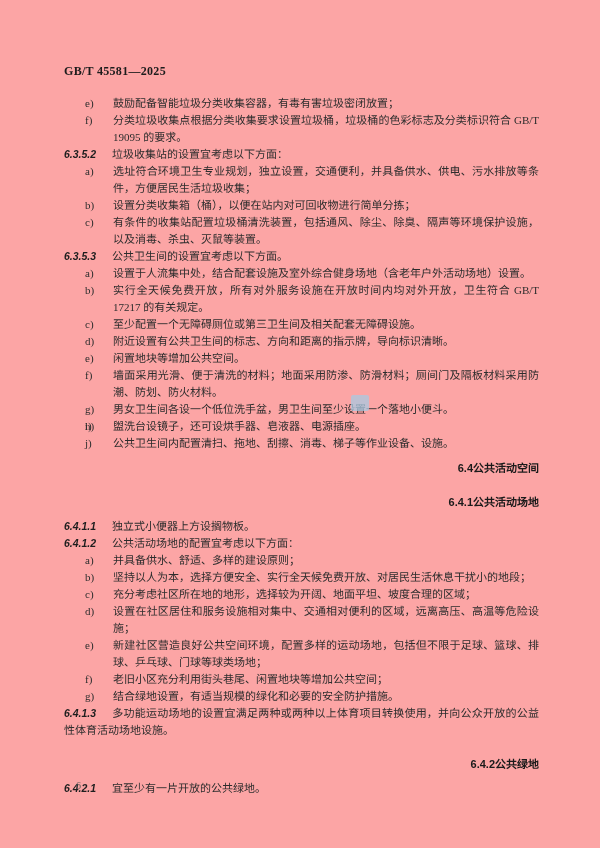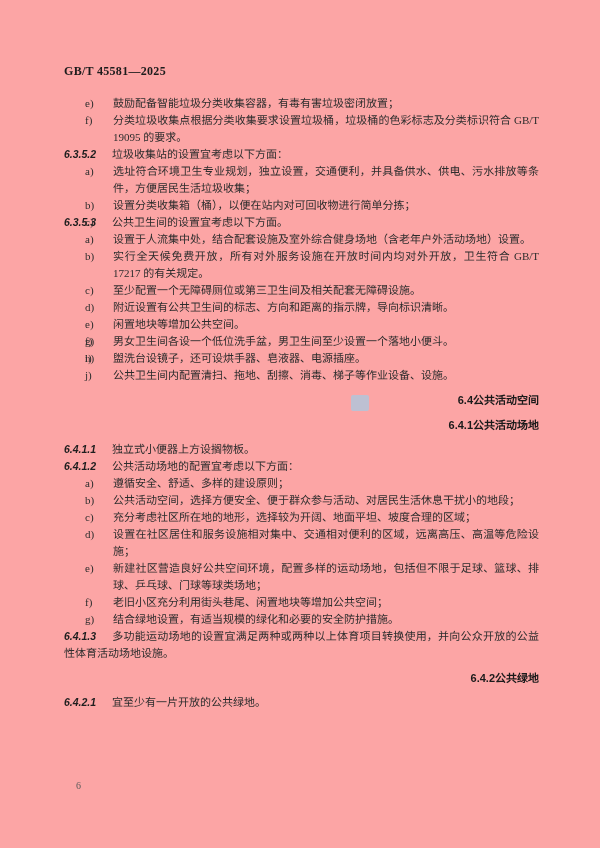--- a/index.html
+++ b/index.html
@@ -60,21 +60,21 @@
   .heading {
     font-family: "Liberation Sans", "DejaVu Sans", sans-serif;
     font-weight: 700;
     font-size: 11px;
     color: #1a1a1a;
     margin: 8px 0 7px 0;
     text-align: right;
   }
   .heading .num { display: inline-block; }
   .heading.h2 .num { width: 28px; }
-  .heading.h3 .num { width: 32px; }
+  .heading.h3 .num { width: 32px; margin-top: 9px; }
   .page-number {
     position: absolute;
     top: 780px;
     left: 76px;
     font-size: 10px;
     color: #5a5a5a;
     font-family: "Liberation Serif", "DejaVu Serif", serif;
   }
   .watermark-artifact {
     position: absolute;
@@ -99,38 +99,38 @@
 <div class="page">
 
   <div class="doc-header">GB/T 45581—2025</div>
 
   <div class="doc-content" id="doc-content">
       <div class="list-item"><span class="label">e)</span><span class="text">鼓励配备智能垃圾分类收集容器，有毒有害垃圾密闭放置；</span></div>
       <div class="list-item"><span class="label">f)</span><span class="text">分类垃圾收集点根据分类收集要求设置垃圾桶，垃圾桶的色彩标志及分类标识符合 GB/T 19095 的要求。</span></div>
       <p class="clause"><span class="num">6.3.5.2</span><span class="text">垃圾收集站的设置宜考虑以下方面：</span></p>
       <div class="list-item"><span class="label">a)</span><span class="text">选址符合环境卫生专业规划，独立设置，交通便利，并具备供水、供电、污水排放等条件，方便居民生活垃圾收集；</span></div>
       <div class="list-item"><span class="label">b)</span><span class="text">设置分类收集箱（桶），以便在站内对可回收物进行简单分拣；</span></div>
-      <div class="list-item"><span class="label">c)</span></div>
+      <div class="list-item"><span class="label">c)</span><span class="text">有条件的收集站配置垃圾桶清洗装置，包括通风、除尘、除臭、隔声等环境保护设施，以及消毒、杀虫、灭鼠等装置。</span></div>
       <p class="clause"><span class="num">6.3.5.3</span><span class="text">公共卫生间的设置宜考虑以下方面。</span></p>
       <div class="list-item"><span class="label">a)</span><span class="text">设置于人流集中处，结合配套设施及室外综合健身场地（含老年户外活动场地）设置。</span></div>
       <div class="list-item"><span class="label">b)</span><span class="text">实行全天候免费开放，所有对外服务设施在开放时间内均对外开放，卫生符合 GB/T 17217 的有关规定。</span></div>
       <div class="list-item"><span class="label">c)</span><span class="text">至少配置一个无障碍厕位或第三卫生间及相关配套无障碍设施。</span></div>
       <div class="list-item"><span class="label">d)</span><span class="text">附近设置有公共卫生间的标志、方向和距离的指示牌，导向标识清晰。</span></div>
       <div class="list-item"><span class="label">e)</span><span class="text">闲置地块等增加公共空间。</span></div>
-      <div class="list-item"><span class="label">f)</span></div>
+      <div class="list-item"><span class="label">f)</span><span class="text">墙面采用光滑、便于清洗的材料；地面采用防渗、防滑材料；厕间门及隔板材料采用防潮、防划、防火材料。</span></div>
       <div class="list-item"><span class="label">g)</span><span class="text">男女卫生间各设一个低位洗手盆，男卫生间至少设置一个落地小便斗。</span></div>
       <div class="list-item"><span class="label">h)</span></div>
       <div class="list-item"><span class="label">i)</span><span class="text">盥洗台设镜子，还可设烘手器、皂液器、电源插座。</span></div>
       <div class="list-item"><span class="label">j)</span><span class="text">公共卫生间内配置清扫、拖地、刮擦、消毒、梯子等作业设备、设施。</span></div>
       <div class="heading h2"><span class="num">6.4</span><span class="title">公共活动空间</span></div>
       <div class="heading h3"><span class="num">6.4.1</span><span class="title">公共活动场地</span></div>
       <p class="clause"><span class="num">6.4.1.1</span><span class="text">独立式小便器上方设搁物板。</span></p>
       <p class="clause"><span class="num">6.4.1.2</span><span class="text">公共活动场地的配置宜考虑以下方面：</span></p>
-      <div class="list-item"><span class="label">a)</span><span class="text">遵循安全、舒适、多样的建设原则；</span></div>
-      <div class="list-item"><span class="label">b)</span><span class="text">公共活动空间，选择方便安全、便于群众参与活动、对居民生活休息干扰小的地段；</span></div>
+      <div class="list-item"><span class="label">a)</span><span class="text">并具备供水、舒适、多样的建设原则；</span></div>
+      <div class="list-item"><span class="label">b)</span><span class="text">坚持以人为本，选择方便安全、实行全天候免费开放、对居民生活休息干扰小的地段；</span></div>
       <div class="list-item"><span class="label">c)</span><span class="text">充分考虑社区所在地的地形，选择较为开阔、地面平坦、坡度合理的区域；</span></div>
       <div class="list-item"><span class="label">d)</span><span class="text">设置在社区居住和服务设施相对集中、交通相对便利的区域，远离高压、高温等危险设施；</span></div>
       <div class="list-item"><span class="label">e)</span><span class="text">新建社区营造良好公共空间环境，配置多样的运动场地，包括但不限于足球、篮球、排球、乒乓球、门球等球类场地；</span></div>
       <div class="list-item"><span class="label">f)</span><span class="text">老旧小区充分利用街头巷尾、闲置地块等增加公共空间；</span></div>
       <div class="list-item"><span class="label">g)</span><span class="text">结合绿地设置，有适当规模的绿化和必要的安全防护措施。</span></div>
       <p class="clause"><span class="num">6.4.1.3</span><span class="text">多功能运动场地的设置宜满足两种或两种以上体育项目转换使用，并向公众开放的公益性体育活动场地设施。</span></p>
       <div class="heading h3"><span class="num">6.4.2</span><span class="title">公共绿地</span></div>
       <p class="clause"><span class="num">6.4.2.1</span><span class="text">宜至少有一片开放的公共绿地。</span></p>
     </div>
 

